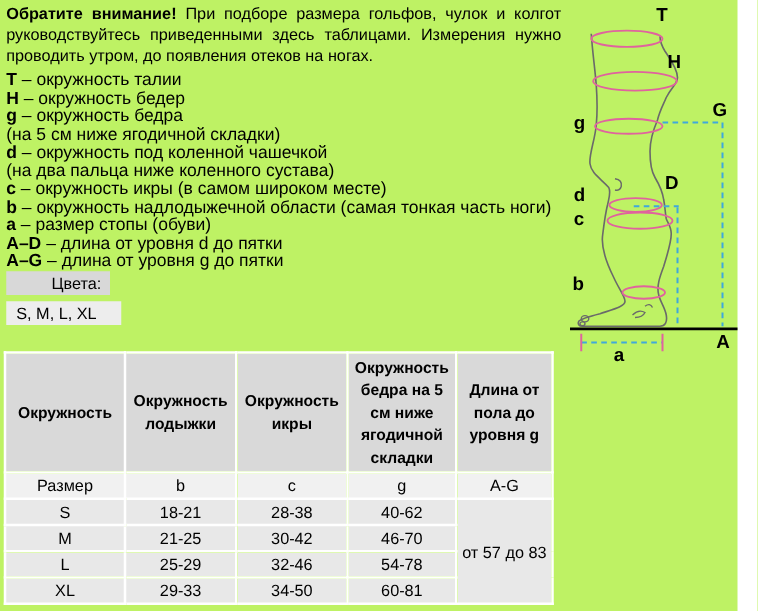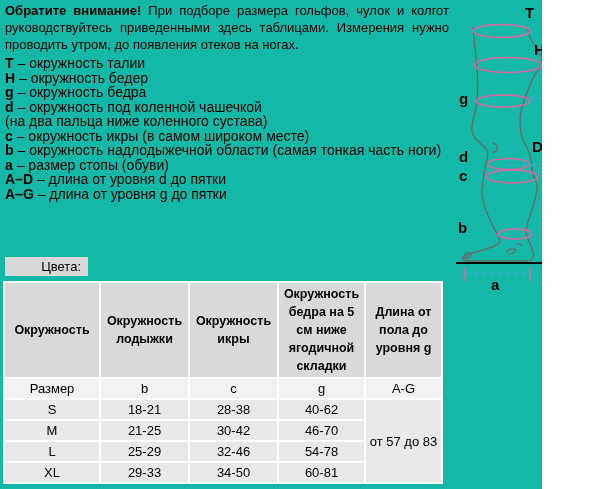--- a/index.html
+++ b/index.html
@@ -1,34 +1,34 @@
 <!DOCTYPE html>
 <html><head>
 <meta charset="utf-8">
 <style>
   * { box-sizing: border-box; margin: 0; padding: 0; }
   body { background: #fff; font-family: "Liberation Sans", sans-serif; color: #000; }
   .page {
-    position: relative; width: 542px; height: 489px; background: #14b8a6; overflow: hidden;
+    position: relative; width: 590px; height: 489px; background: #bef264; overflow: hidden;
   }
 
   
   .textblock { position: absolute; left: 5px; top: 3px; width: 444px; }
   .notice { font-size: 13px; line-height: 16.8px; text-align: justify; }
   .notice b { font-weight: bold; }
   .legend { margin-top: 3px; font-size: 14px; line-height: 14.5px; }
   .legend .leg-line b { font-weight: bold; }
 
   
   .mini { position: absolute; left: 5px; top: 217px; }
   .mini-row { display: flex; margin-bottom: 5px; }
   .mini-cell { height: 19px; display: flex; align-items: center; font-size: 13px; }
   .mini-label { width: 83px; justify-content: flex-end; padding-right: 7px; margin-right: 4px; }
   .mini-value { width: 92px; padding-left: 8px; background: #ededed; }
-  .lbl-1 { background: #d8d8d8; margin-top: 40px; }
+  .lbl-1 { background: #d8d8d8; }
   .lbl-2 { background: #e3e3e3; }
 
   
   .size-table {
     position: absolute; left: 3px; top: 281px;
     border-collapse: collapse; table-layout: fixed; width: 438px;
   }
   .size-table th, .size-table td {
     border: 2px solid #fff; text-align: center; vertical-align: middle;
     overflow: hidden;
@@ -53,20 +53,21 @@
 <body>
 
 <div class="page">
 
   <div class="textblock">
     <p class="notice"><b>Обратите внимание!</b> <span>При подборе размера гольфов, чулок и колгот руководствуйтесь приведенными здесь таблицами. Измерения нужно проводить утром, до появления отеков на ногах.</span></p>
     <div class="legend">
       <div class="leg-line"><b>T</b><span> – окружность талии</span></div>
       <div class="leg-line"><b>H</b><span> – окружность бедер</span></div>
       <div class="leg-line"><b>g</b><span> – окружность бедра</span></div>
+      <div class="leg-line"><b></b><span>(на 5 см ниже ягодичной складки)</span></div>
       <div class="leg-line"><b>d</b><span> – окружность под коленной чашечкой</span></div>
       <div class="leg-line"><b></b><span>(на два пальца ниже коленного сустава)</span></div>
       <div class="leg-line"><b>c</b><span> – окружность икры (в самом широком месте)</span></div>
       <div class="leg-line"><b>b</b><span> – окружность надлодыжечной области (самая тонкая часть ноги)</span></div>
       <div class="leg-line"><b>a</b><span> – размер стопы (обуви)</span></div>
       <div class="leg-line"><b>A–D</b><span> – длина от уровня d до пятки</span></div>
       <div class="leg-line"><b>A–G</b><span> – длина от уровня g до пятки</span></div>
     </div>
   </div>
 

